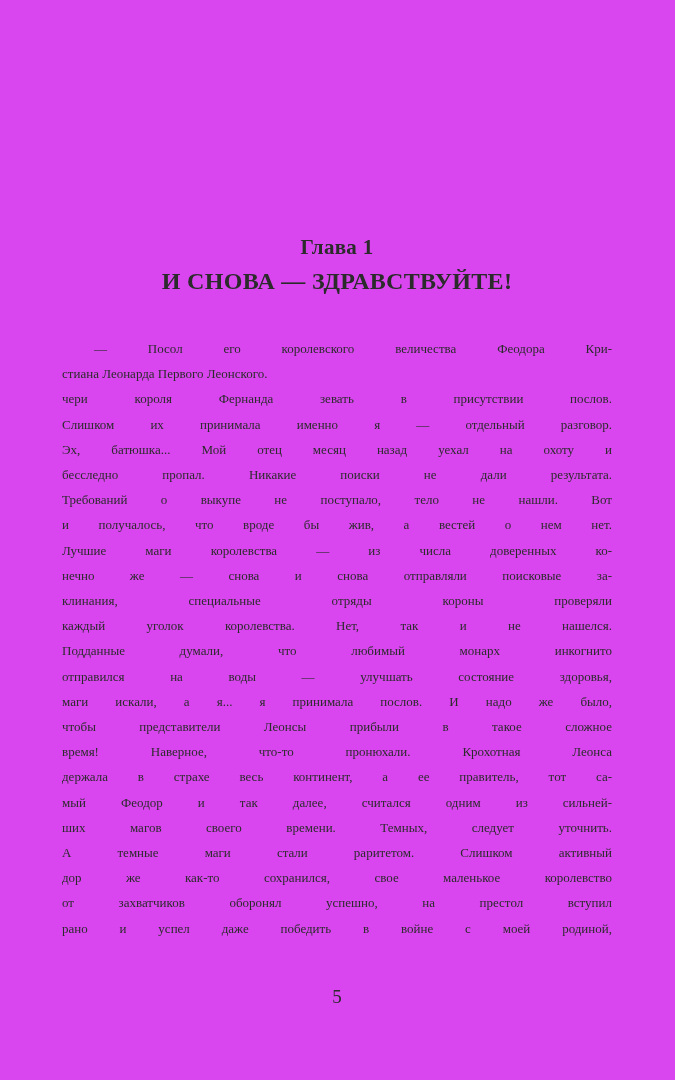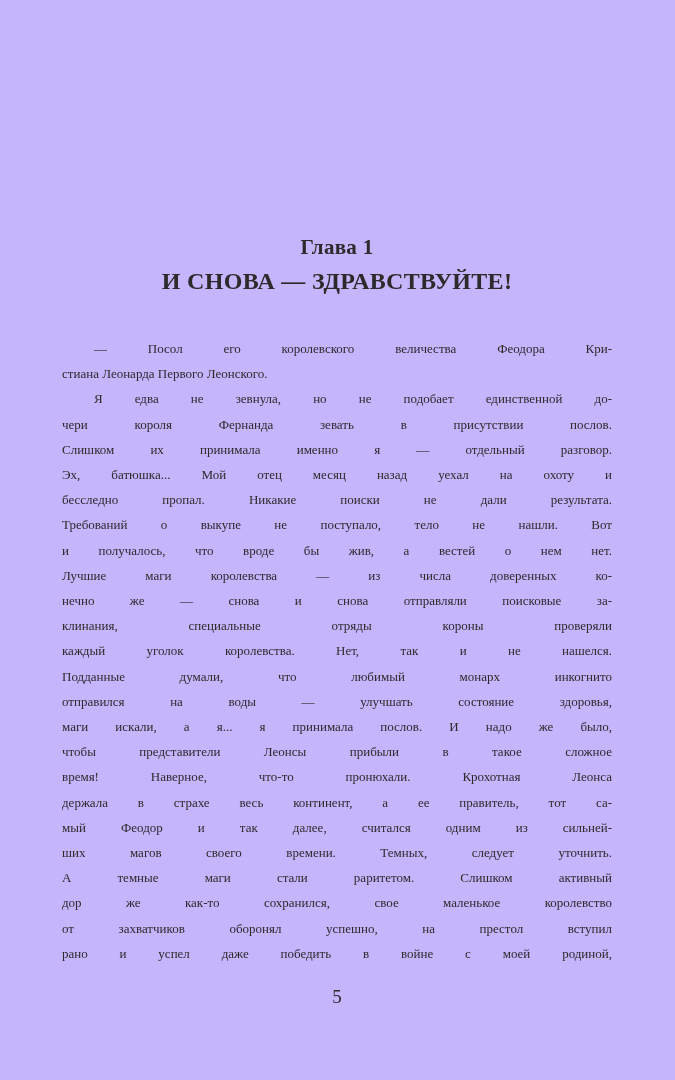--- a/index.html
+++ b/index.html
@@ -4,21 +4,21 @@
 <style>
   html, body {
     margin: 0;
     padding: 0;
     background: #ffffff;
   }
   .page {
     position: relative;
     width: 675px;
     height: 1080px;
-    background: #c4b5fd;
+    background: #d946ef;
     overflow: hidden;
     font-family: "Liberation Serif", serif;
     color: #2b2b2b;
   }
   .heading-block {
     position: absolute;
     top: 235px;
     left: 62px;
     width: 550px;
     text-align: center;
@@ -66,21 +66,20 @@
 <body>
 
 <div class="page">
   <div class="heading-block">
     <h2 class="chapter-label">Глава 1</h2>
     <h1 class="chapter-title">И СНОВА — ЗДРАВСТВУЙТЕ!</h1>
   </div>
   <div class="body-lines">
       <div class="line indent">— Посол его королевского величества Феодора Кри-</div>
       <div class="line no-justify">стиана Леонарда Первого Леонского.</div>
-      <div class="line indent">Я едва не зевнула, но не подобает единственной до-</div>
       <div class="line">чери короля Фернанда зевать в присутствии послов.</div>
       <div class="line">Слишком их принимала именно я — отдельный разговор.</div>
       <div class="line">Эх, батюшка... Мой отец месяц назад уехал на охоту и</div>
       <div class="line">бесследно пропал. Никакие поиски не дали результата.</div>
       <div class="line">Требований о выкупе не поступало, тело не нашли. Вот</div>
       <div class="line">и получалось, что вроде бы жив, а вестей о нем нет.</div>
       <div class="line">Лучшие маги королевства — из числа доверенных ко-</div>
       <div class="line">нечно же — снова и снова отправляли поисковые за-</div>
       <div class="line">клинания, специальные отряды короны проверяли</div>
       <div class="line">каждый уголок королевства. Нет, так и не нашелся.</div>

